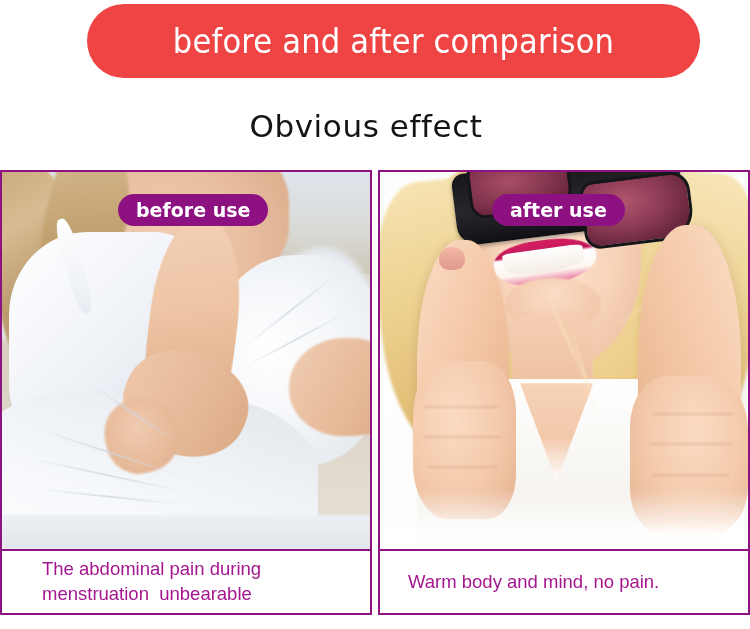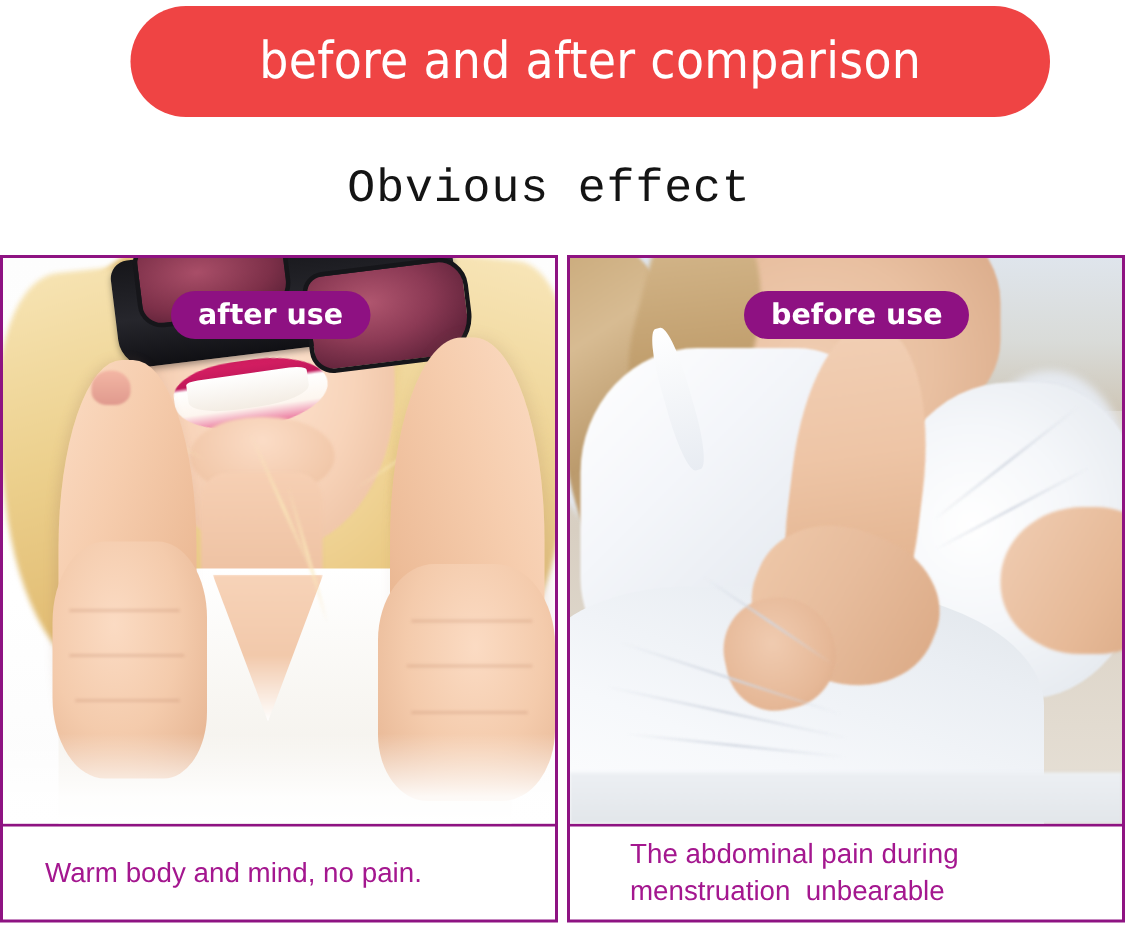--- a/index.html
+++ b/index.html
@@ -43,21 +43,20 @@
     white-space: nowrap;
     font-family: "DejaVu Sans Condensed", "DejaVu Sans", sans-serif;
   }
 
   .subtitle-row {
     width: 732px;
     height: 72px;
     display: flex;
     align-items: center;
     justify-content: center;
-    font-family: Liberation Mono, monospace;
   }
   .subtitle-text {
     color: #141414;
     font-size: 31px;
     font-weight: 400;
     letter-spacing: 0.6px;
     line-height: 1;
     white-space: nowrap;
   }
 
@@ -382,20 +381,54 @@
   <div class="title-pill">
     <span class="title-pill-text">before and after comparison</span>
   </div>
 </div>
 
 <div class="subtitle-row">
   <span class="subtitle-text">Obvious effect</span>
 </div>
 
 <div class="compare">
+
+  <div class="panel">
+    <div class="photo ph-left">
+      <div class="bed-top"></div>
+      <div class="pillow"></div>
+      <div class="bed-right"></div>
+      <div class="shoulder"></div>
+      <div class="hair"></div>
+      <div class="hair2"></div>
+      <div class="shirt-top"></div>
+      <div class="strap"></div>
+      <div class="hip"></div>
+      <div class="leg"></div>
+      <div class="shirt-bottom"></div>
+      <div class="arm"></div>
+      <div class="forearm"></div>
+      <div class="hand"></div>
+      <div class="fold f1"></div>
+      <div class="fold f2"></div>
+      <div class="fold f3"></div>
+      <div class="fold f4"></div>
+      <div class="fold f5"></div>
+      <div class="fold f6"></div>
+      <div class="sheet-bottom"></div>
+
+      <div class="badge badge-before">
+        <span class="badge-text">before use</span>
+      </div>
+    </div>
+    <div class="caption">
+      <span class="caption-text">The abdominal pain during
+menstruation  unbearable</span>
+    </div>
+  </div>
 
   <div class="panel">
     <div class="photo ph-right">
       <div class="hair-mass"></div>
       <div class="hair-l"></div>
       <div class="hair-r"></div>
       <div class="face"></div>
       <div class="mouth"></div>
       <div class="teeth"></div>
       <div class="chin"></div>
@@ -424,47 +457,13 @@
 
       <div class="badge badge-after">
         <span class="badge-text">after use</span>
       </div>
     </div>
     <div class="caption caption-right">
       <span class="caption-text">Warm body and mind, no pain.</span>
     </div>
   </div>
 
-  <div class="panel">
-    <div class="photo ph-left">
-      <div class="bed-top"></div>
-      <div class="pillow"></div>
-      <div class="bed-right"></div>
-      <div class="shoulder"></div>
-      <div class="hair"></div>
-      <div class="hair2"></div>
-      <div class="shirt-top"></div>
-      <div class="strap"></div>
-      <div class="hip"></div>
-      <div class="leg"></div>
-      <div class="shirt-bottom"></div>
-      <div class="arm"></div>
-      <div class="forearm"></div>
-      <div class="hand"></div>
-      <div class="fold f1"></div>
-      <div class="fold f2"></div>
-      <div class="fold f3"></div>
-      <div class="fold f4"></div>
-      <div class="fold f5"></div>
-      <div class="fold f6"></div>
-      <div class="sheet-bottom"></div>
-
-      <div class="badge badge-before">
-        <span class="badge-text">before use</span>
-      </div>
-    </div>
-    <div class="caption">
-      <span class="caption-text">The abdominal pain during
-menstruation  unbearable</span>
-    </div>
-  </div>
-
 </div>
 
 </body></html>

